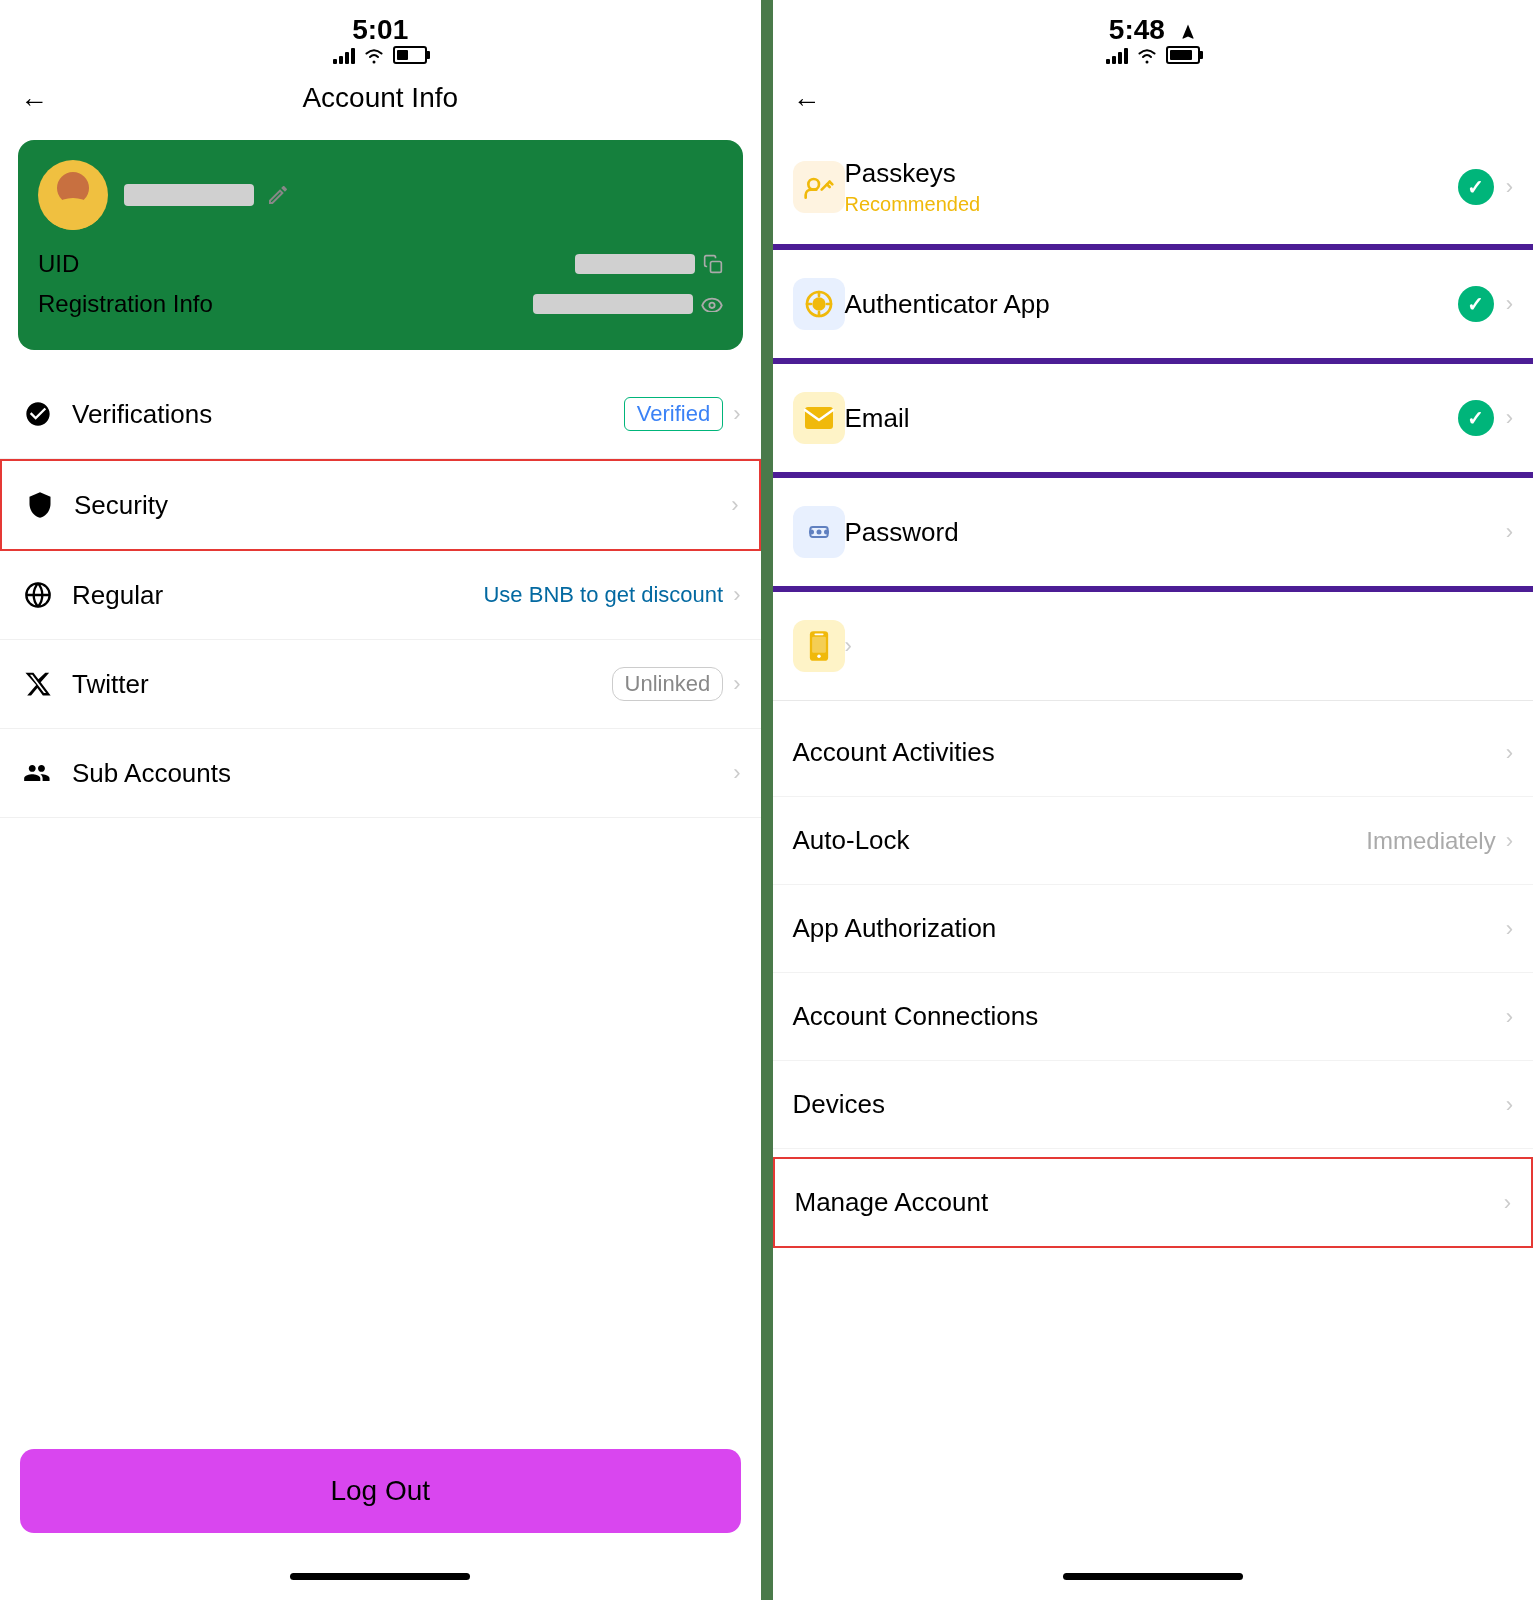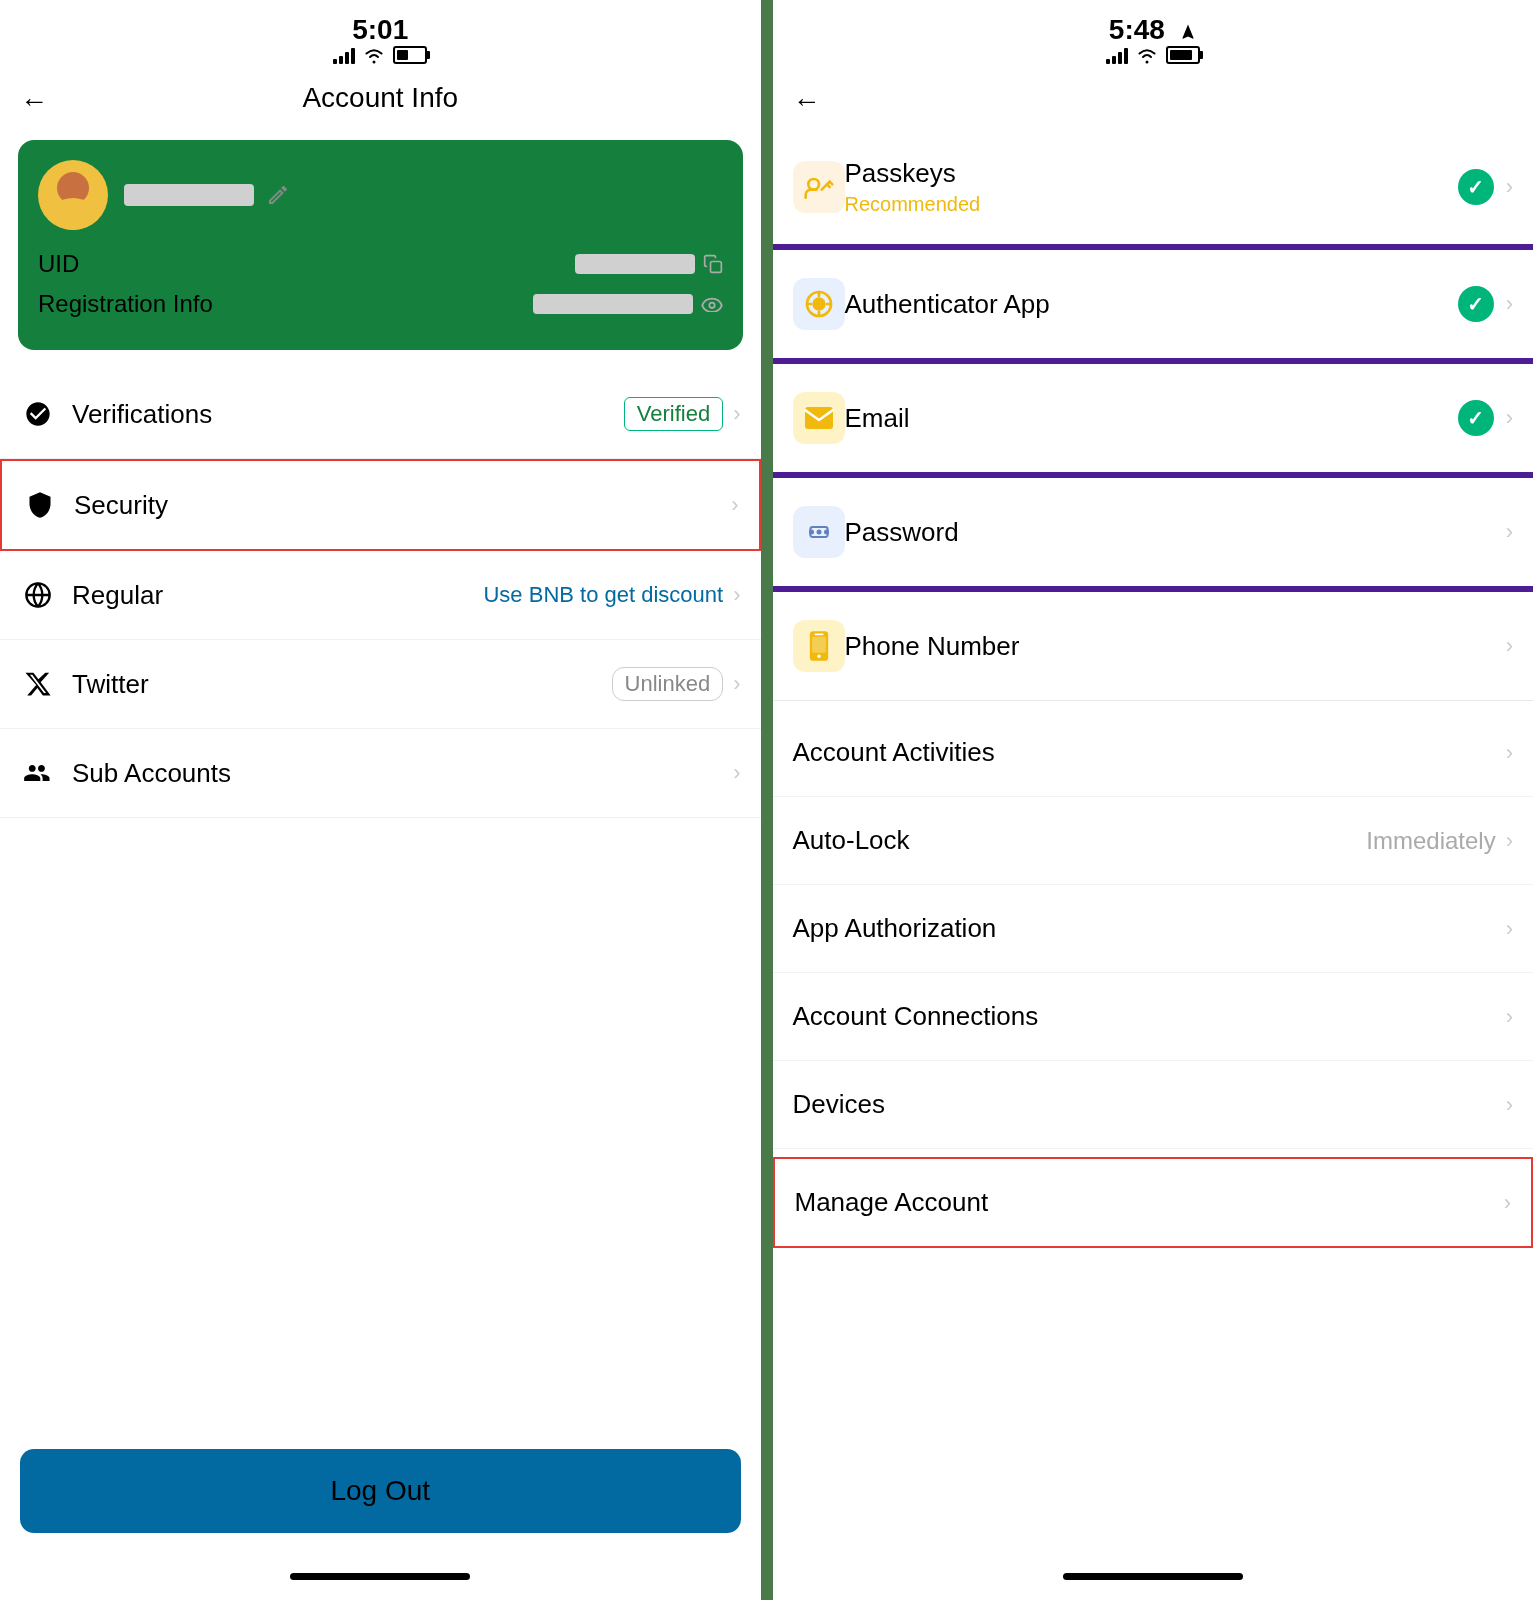--- a/index.html
+++ b/index.html
@@ -273,21 +273,21 @@
       font-weight: 400;
     }
 
     .menu-badge {
       font-size: 22px;
       color: #0369a1;
       margin-right: 10px;
     }
 
     .menu-badge.verified {
-      color: #15803d;
+      color: #3b82f6;
       font-size: 22px;
       border: 1.5px solid #00b57a;
       border-radius: 6px;
       padding: 3px 12px;
       font-weight: 500;
     }
 
     .menu-badge.unlinked {
       color: #888;
       font-size: 22px;
@@ -305,21 +305,21 @@
 
     
     .logout-area {
       padding: 30px 20px;
       margin-top: auto;
     }
 
     .logout-btn {
       width: 100%;
       padding: 26px;
-      background: #0369a1;
+      background: #d946ef;
       border: none;
       border-radius: 14px;
       font-size: 28px;
       font-weight: 500;
       color: #000;
       cursor: pointer;
       text-align: center;
     }
 
     
@@ -696,23 +696,20 @@
 
   <div class="security-item" style="border-bottom: 1px solid #e8e8e8; margin-bottom:8px;">
     <div class="phone-icon-bg">
       <svg width="26" height="32" viewBox="0 0 20 28" fill="none">
         <rect x="2" y="1" width="16" height="26" rx="3" fill="#f0b90b"></rect>
         <rect x="6" y="3" width="8" height="1.5" rx="0.75" fill="#fff"></rect>
         <circle cx="10" cy="23" r="1.5" fill="#fff"></circle>
         <rect x="4" y="6" width="12" height="14" rx="1" fill="#fff" opacity="0.3"></rect>
       </svg>
     </div>
-    <div class="security-item-text" style="margin-right:12px">
-      <div class="security-item-title">Phone Number</div>
-    </div>
     <span class="chevron">›</span>
   </div>
 
   <div class="plain-menu-item">
     <span class="plain-menu-text">Account Activities</span>
     <span class="chevron">›</span>
   </div>
 
   <div class="plain-menu-item">
     <span class="plain-menu-text">Auto-Lock</span>

